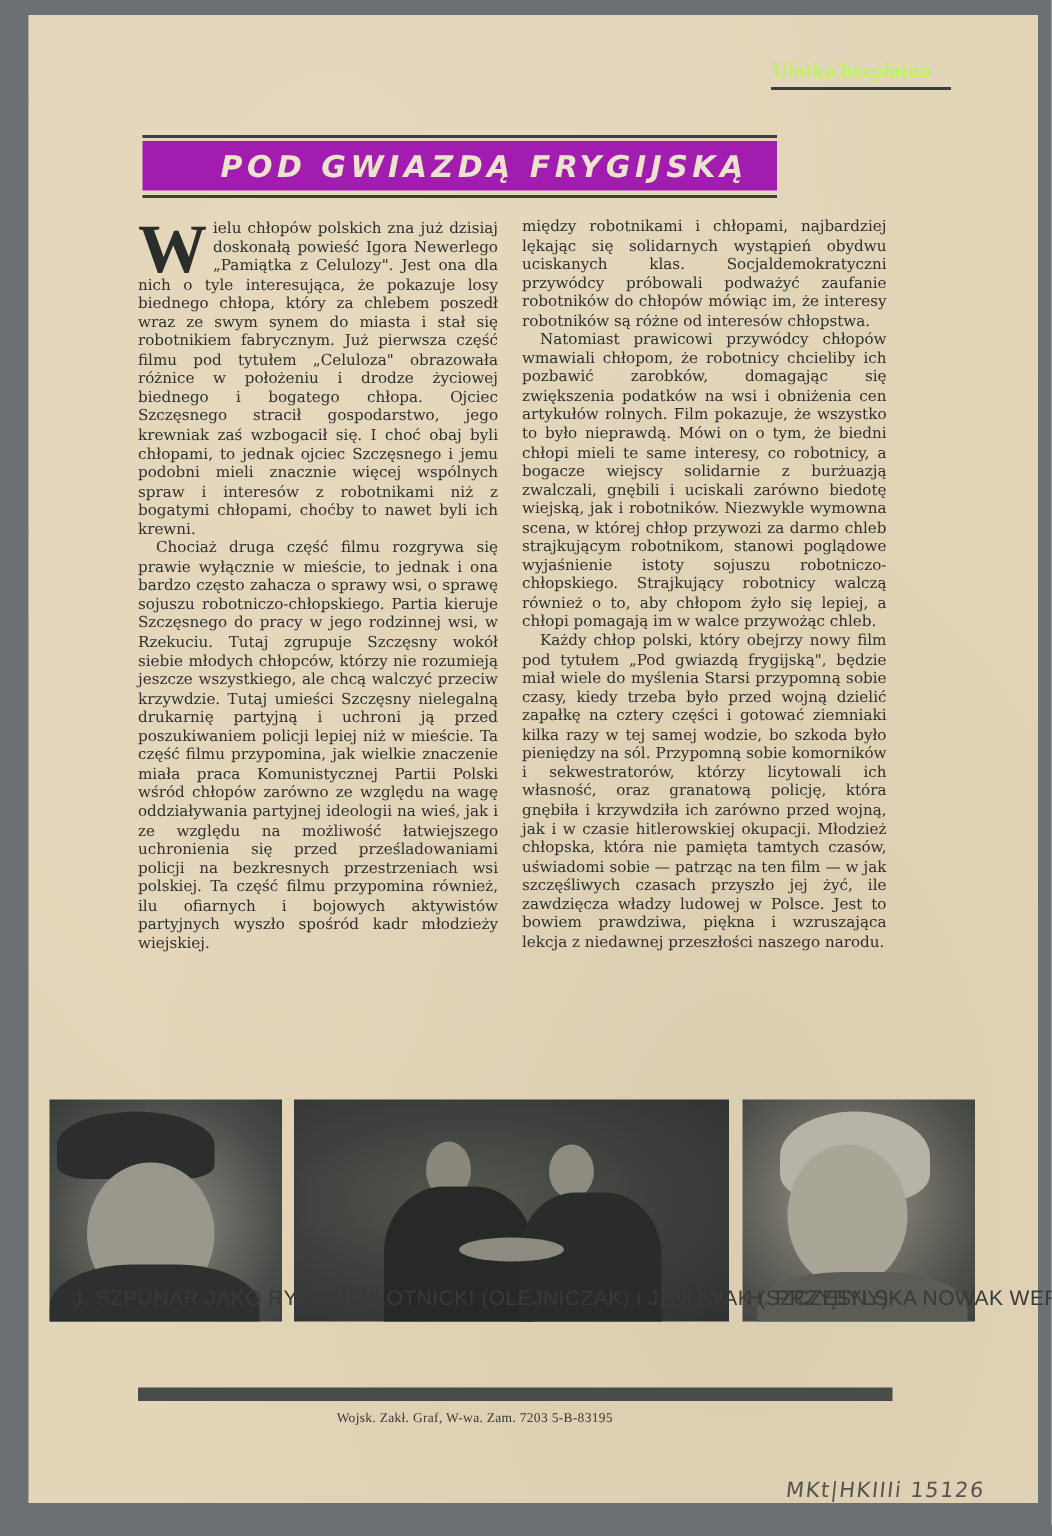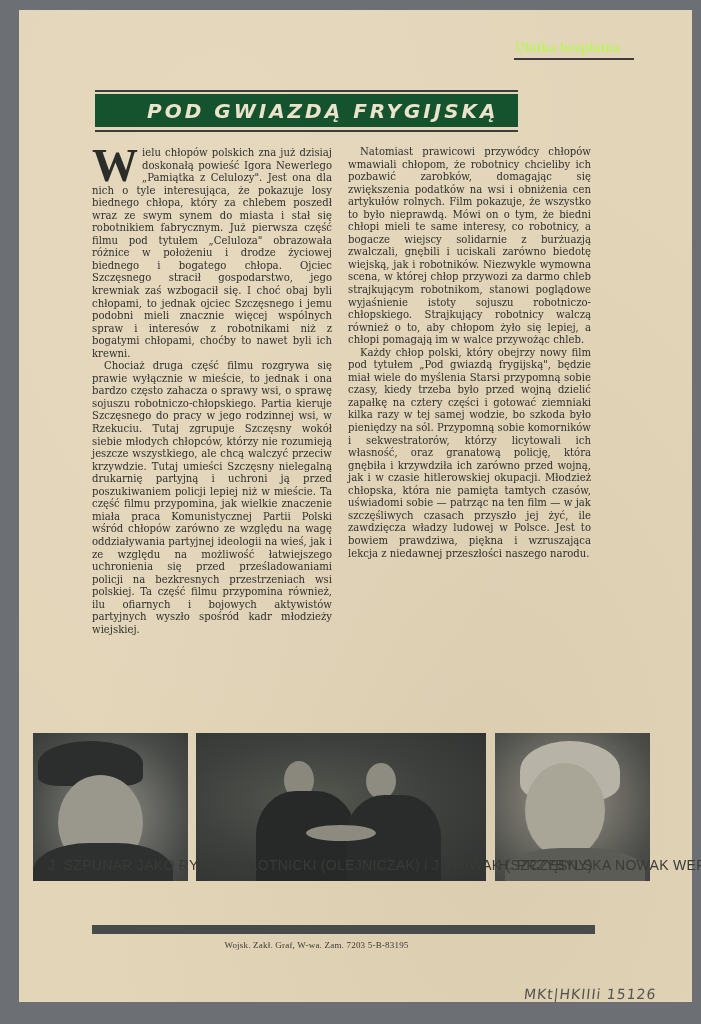--- a/index.html
+++ b/index.html
@@ -2,21 +2,21 @@
 <html><head>
 <meta charset="utf-8">
 <style>
   html,body{margin:0;padding:0;}
   body{width:701px;height:1024px;background:#6c7074;position:relative;overflow:hidden;font-family:"DejaVu Serif",serif;}
   .paper{position:absolute;left:19px;top:10px;width:673px;height:992px;background:#e3d5b8;
     background-image:radial-gradient(ellipse at 30% 20%,rgba(255,255,255,0.08),transparent 60%),radial-gradient(ellipse at 70% 80%,rgba(120,100,70,0.07),transparent 60%);}
   .freebie{position:absolute;left:515px;top:40px;font-family:"Liberation Serif",serif;font-weight:bold;font-size:14px;color:#bef264;letter-spacing:0.2px;}
   .freebie-rule{position:absolute;left:514px;top:58px;width:120px;height:2px;background:#3a3d3b;}
   .title-rule{position:absolute;left:95px;height:2px;background:#3a3f3d;width:423px;}
-  .title-bar{position:absolute;left:95px;top:94px;width:423px;height:33px;background:#14532d;display:flex;align-items:center;}
+  .title-bar{position:absolute;left:95px;top:94px;width:423px;height:33px;background:#a21caf;display:flex;align-items:center;}
   .title-text{margin-left:52px;font-family:"DejaVu Sans",sans-serif;font-weight:bold;font-style:italic;font-size:20px;letter-spacing:3px;color:#ece3cc;}
   .col{position:absolute;font-family:"DejaVu Serif",serif;font-size:10.1px;line-height:12.55px;color:#2f302d;text-align:justify;}
   .col p{margin:0;text-indent:12px;}
   .col p.first{text-indent:0;}
   .col1{left:92px;top:147px;width:240px;}
   .col2{left:348px;top:146px;width:243px;}
   .dropcap{float:left;font-family:"Liberation Serif",serif;font-weight:bold;font-size:46px;line-height:36px;margin:1px 4px -2px 0;color:#2b2d2b;}
   .photo{position:absolute;top:733px;height:148px;overflow:hidden;}
   .photo1{left:33px;width:155px;background:radial-gradient(ellipse at 50% 55%,#8c8b83 0%,#6b6c66 35%,#4a4c49 70%,#3a3c3a 100%);}
   .photo2{left:196px;width:290px;background:radial-gradient(ellipse at 40% 45%,#55574f 0%,#3d403d 50%,#2f3230 100%);}
@@ -40,20 +40,21 @@
   <span class="title-text">POD GWIAZDĄ FRYGIJSKĄ</span>
 </div>
 <div class="title-rule" style="top:130px"></div>
 
 <div class="col col1">
   <p class="first"><span class="dropcap">W</span><span>ielu chłopów polskich zna już dzisiaj doskonałą powieść Igora Newerlego „Pamiątka z Celulozy". Jest ona dla nich o tyle interesująca, że pokazuje losy biednego chłopa, który za chlebem poszedł wraz ze swym synem do miasta i stał się robotnikiem fabrycznym. Już pierwsza część filmu pod tytułem „Celuloza" obrazowała różnice w położeniu i drodze życiowej biednego i bogatego chłopa. Ojciec Szczęsnego stracił gospodarstwo, jego krewniak zaś wzbogacił się. I choć obaj byli chłopami, to jednak ojciec Szczęsnego i jemu podobni mieli znacznie więcej wspólnych spraw i interesów z robotnikami niż z bogatymi chłopami, choćby to nawet byli ich krewni.</span></p>
   <p>Chociaż druga część filmu rozgrywa się prawie wyłącznie w mieście, to jednak i ona bardzo często zahacza o sprawy wsi, o sprawę sojuszu robotniczo-chłopskiego. Partia kieruje Szczęsnego do pracy w jego rodzinnej wsi, w Rzekuciu. Tutaj zgrupuje Szczęsny wokół siebie młodych chłopców, którzy nie rozumieją jeszcze wszystkiego, ale chcą walczyć przeciw krzywdzie. Tutaj umieści Szczęsny nielegalną drukarnię partyjną i uchroni ją przed poszukiwaniem policji lepiej niż w mieście. Ta część filmu przypomina, jak wielkie znaczenie miała praca Komunistycznej Partii Polski wśród chłopów zarówno ze względu na wagę oddziaływania partyjnej ideologii na wieś, jak i ze względu na możliwość łatwiejszego uchronienia się przed prześladowaniami policji na bezkresnych przestrzeniach wsi polskiej. Ta część filmu przypomina również, ilu ofiarnych i bojowych aktywistów partyjnych wyszło spośród kadr młodzieży wiejskiej.</p>
 </div>
 
 <div class="col col2">
+  <p class="first">między robotnikami i chłopami, najbardziej lękając się solidarnych wystąpień obydwu uciskanych klas. Socjaldemokratyczni przywódcy próbowali podważyć zaufanie robotników do chłopów mówiąc im, że interesy robotników są różne od interesów chłopstwa.</p>
   <p>Natomiast prawicowi przywódcy chłopów wmawiali chłopom, że robotnicy chcieliby ich pozbawić zarobków, domagając się zwiększenia podatków na wsi i obniżenia cen artykułów rolnych. Film pokazuje, że wszystko to było nieprawdą. Mówi on o tym, że biedni chłopi mieli te same interesy, co robotnicy, a bogacze wiejscy solidarnie z burżuazją zwalczali, gnębili i uciskali zarówno biedotę wiejską, jak i robotników. Niezwykle wymowna scena, w której chłop przywozi za darmo chleb strajkującym robotnikom, stanowi poglądowe wyjaśnienie istoty sojuszu robotniczo-chłopskiego. Strajkujący robotnicy walczą również o to, aby chłopom żyło się lepiej, a chłopi pomagają im w walce przywożąc chleb.</p>
   <p>Każdy chłop polski, który obejrzy nowy film pod tytułem „Pod gwiazdą frygijską", będzie miał wiele do myślenia Starsi przypomną sobie czasy, kiedy trzeba było przed wojną dzielić zapałkę na cztery części i gotować ziemniaki kilka razy w tej samej wodzie, bo szkoda było pieniędzy na sól. Przypomną sobie komorników i sekwestratorów, którzy licytowali ich własność, oraz granatową policję, która gnębiła i krzywdziła ich zarówno przed wojną, jak i w czasie hitlerowskiej okupacji. Młodzież chłopska, która nie pamięta tamtych czasów, uświadomi sobie — patrząc na ten film — w jak szczęśliwych czasach przyszło jej żyć, ile zawdzięcza władzy ludowej w Polsce. Jest to bowiem prawdziwa, piękna i wzruszająca lekcja z niedawnej przeszłości naszego narodu.</p>
 </div>
 
 <div class="photo photo1">
   <div class="shape" style="left:5px;top:8px;width:105px;height:45px;background:#2c2e2d;border-radius:50% 50% 20% 20%;"></div>
   <div class="shape" style="left:25px;top:42px;width:85px;height:95px;background:#9a978c;"></div>
   <div class="shape" style="left:0px;top:110px;width:140px;height:70px;background:#2e302f;border-radius:40% 40% 0 0;"></div>
 </div>
 <div class="photo photo2">

